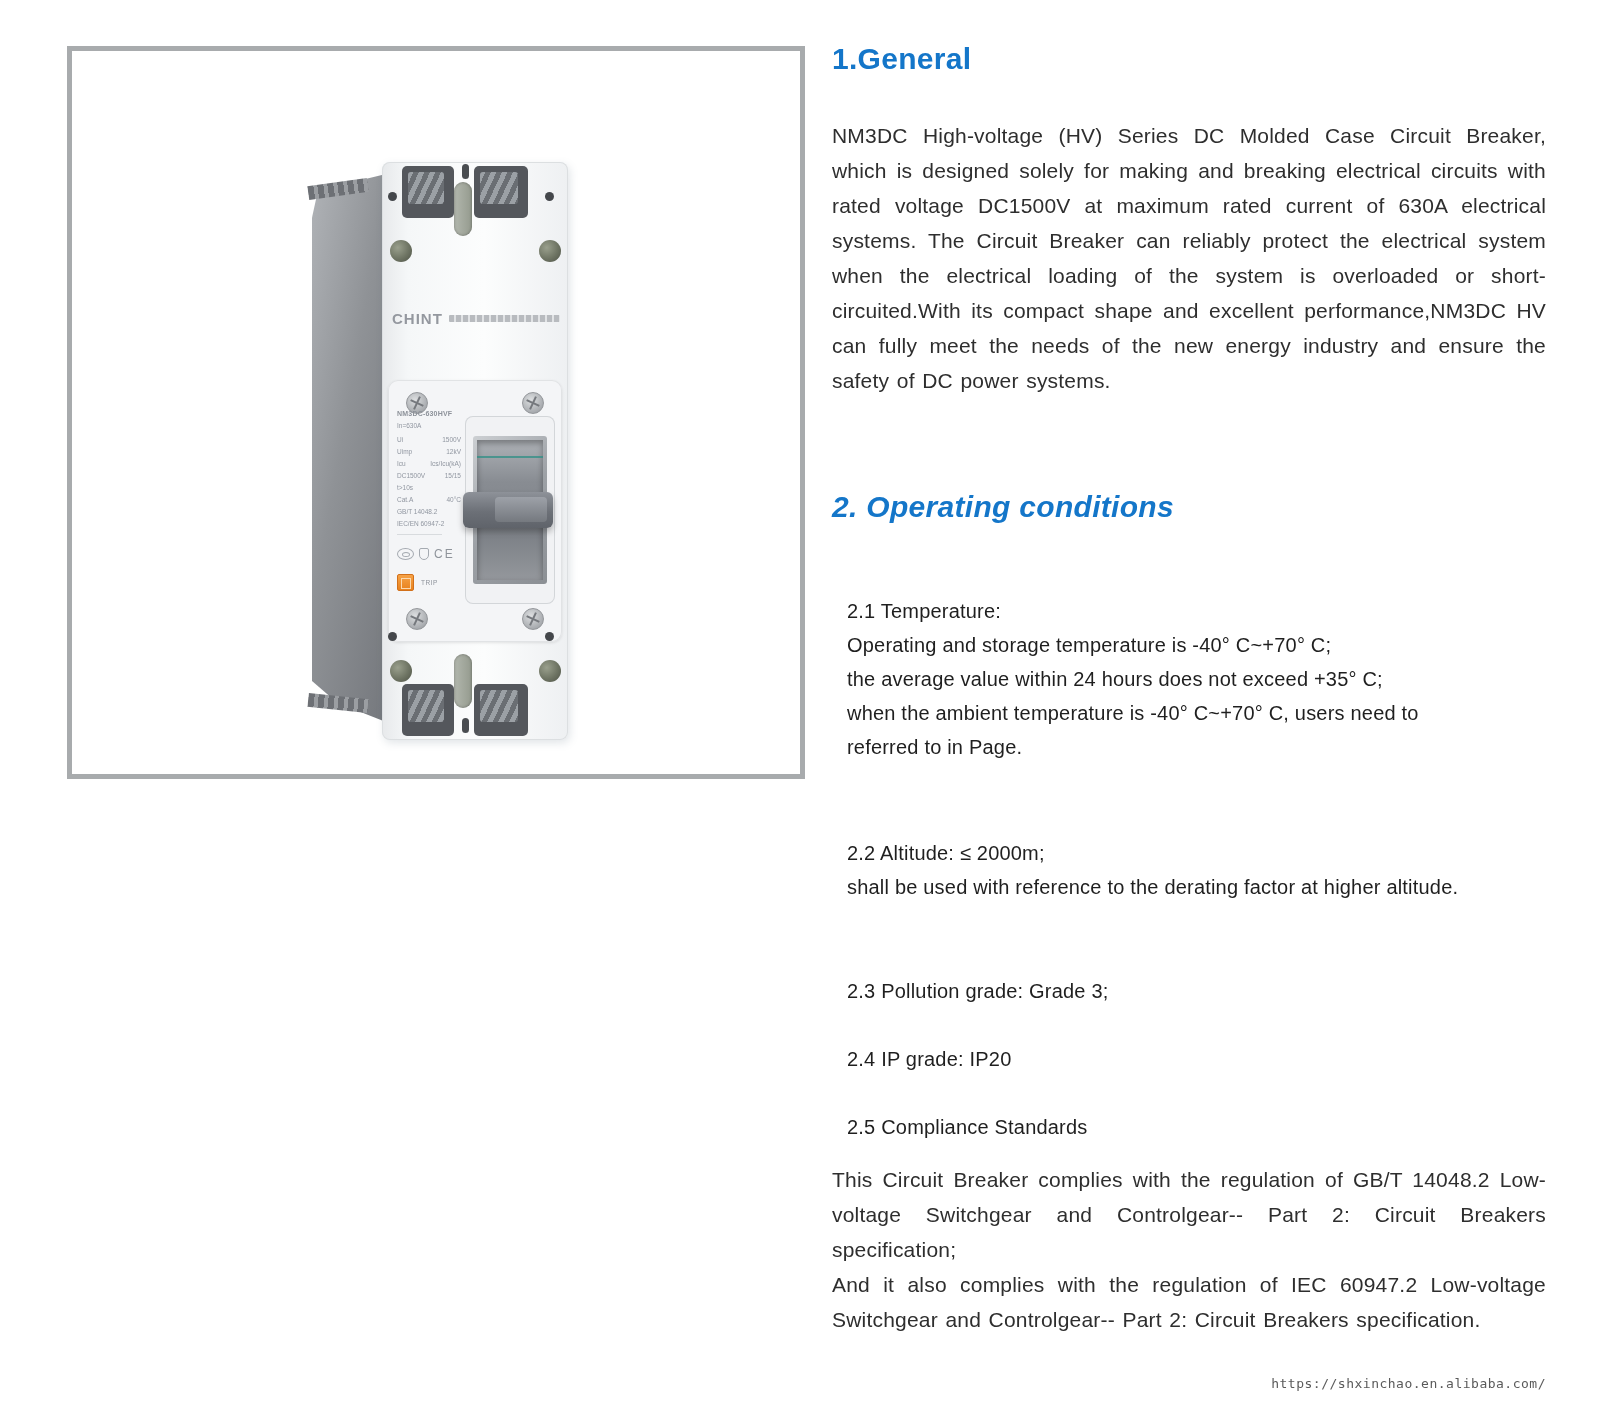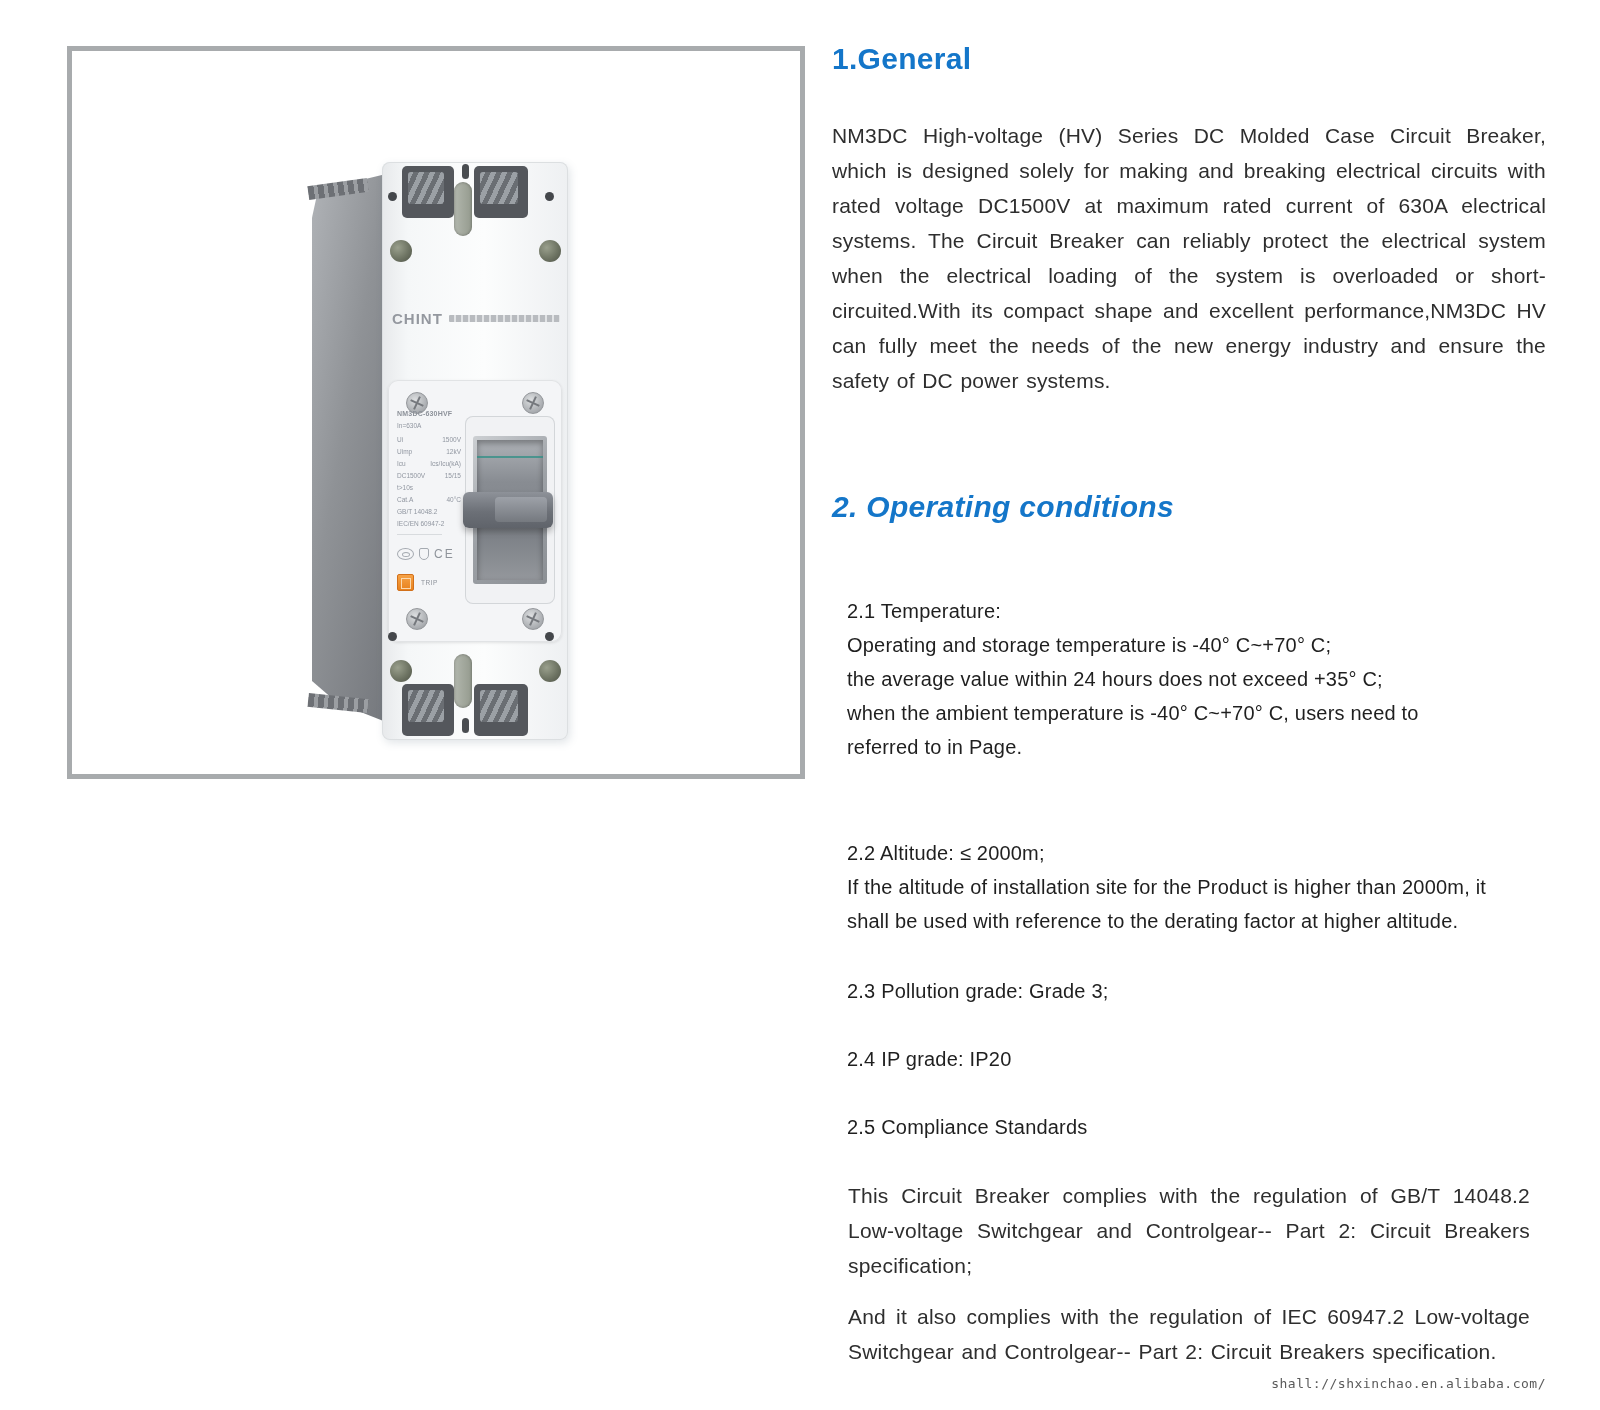--- a/index.html
+++ b/index.html
@@ -117,21 +117,21 @@
 
   .para-justify{ position:absolute; left:0; width:714px; text-align:justify; color:#2e2e2e;
     font-size:21px; line-height:35px; letter-spacing:.2px; word-spacing:1.5px; }
   .general-body{ top:118px; }
 
   .sub{ position:absolute; left:15px; width:714px; color:#1f1f1f; font-size:20px; line-height:34px; letter-spacing:.2px; }
   .sub-21{ top:594px; } .sub-22{ top:836px; } .sub-23{ top:974px; }
   .sub-24{ top:1042px; } .sub-25{ top:1110px; }
 
   .compliance{ top:1162px; }
-  .compliance p{ margin:16px; }
+  .compliance p{ margin:0; }
 
   .url-note{ position:absolute; top:1376px; right:0; font-family:"DejaVu Sans Mono", monospace;
     font-size:13px; color:#5a5a5a; letter-spacing:.5px; }
 </style>
 </head>
 <body>
 
 <div class="figure-box">
   <div class="breaker">
 
@@ -247,29 +247,28 @@
   <div class="sub sub-21">
     <div>2.1 Temperature:</div>
     <div>Operating and storage temperature is -40° C~+70° C;</div>
     <div>the average value within 24 hours does not exceed +35° C;</div>
     <div>when the ambient temperature is -40° C~+70° C, users need to</div>
     <div>referred to in Page.</div>
   </div>
 
   <div class="sub sub-22">
     <div>2.2 Altitude: ≤ 2000m;</div>
-    <div>If the altitude of installation site for the Product is higher than 2000m, it</div>
     <div>shall be used with reference to the derating factor at higher altitude.</div>
   </div>
 
   <div class="sub sub-23">2.3 Pollution grade: Grade 3;</div>
 
   <div class="sub sub-24">2.4 IP grade: IP20</div>
 
   <div class="sub sub-25">2.5 Compliance Standards</div>
 
   <div class="para-justify compliance">
     <p>This Circuit Breaker complies with the regulation of GB/T 14048.2 Low-voltage Switchgear and Controlgear-- Part 2: Circuit Breakers specification;</p>
     <p>And it also complies with the regulation of IEC 60947.2  Low-voltage Switchgear and Controlgear-- Part 2: Circuit Breakers  specification.</p>
   </div>
 
-  <div class="url-note">shall://shxinchao.en.alibaba.com/</div>
+  <div class="url-note">https://shxinchao.en.alibaba.com/</div>
 </div>
 
 </body></html>

